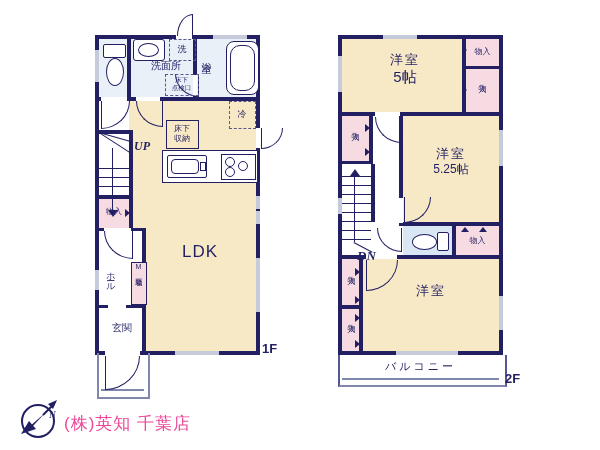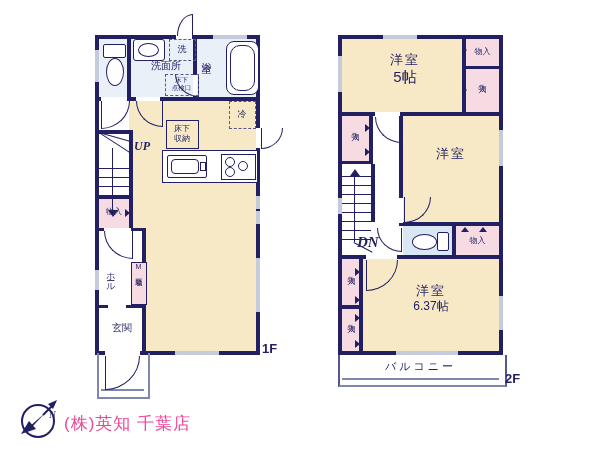--- a/index.html
+++ b/index.html
@@ -113,20 +113,21 @@
   <div class="lbl c" style="left:131px;top:263px;width:15px;font-size:7px">M</div>
   <div class="lbl v" style="left:134px;top:273px;font-size:7px;letter-spacing:0">下駄箱</div>
 
   <div class="lbl c" style="left:142px;top:60px;width:48px;font-size:10px">洗面所</div>
   <div class="lbl v" style="left:200px;top:54px;font-size:10px">浴室</div>
   <div class="lbl it" style="left:134px;top:139px;font-size:12px">UP</div>
   <div class="lbl c" style="left:99px;top:207px;width:30px;font-size:8px">物入</div>
   <div class="lbl v" style="left:105px;top:266px;font-size:9px;letter-spacing:0">ホール</div>
   <div class="lbl c" style="left:102px;top:322px;width:40px;font-size:10px">玄関</div>
   <div class="lbl c" style="left:148px;top:242px;width:104px">
+    <span style="display:block;font-size:17px;letter-spacing:1px">LDK</span>
   </div>
   <div class="flab" style="left:262px;top:341px">1F</div>
 
   <div class="a" style="left:97px;top:353px;width:49px;height:44px;border-left:2px solid var(--gray);border-right:2px solid var(--gray);border-bottom:2px solid var(--gray)"></div>
   <div class="a" style="left:101px;top:389px;width:43px;height:2px;background:var(--gray)"></div>
   <div class="door" style="left:105px;top:356px;width:33px;height:33px;border-width:0 1.5px 1.5px 1px;border-bottom-right-radius:100%"></div>
 
   <div class="tri" style="left:125px;top:209px;border-top:4px solid transparent;border-bottom:4px solid transparent;border-left:5px solid var(--wall)"></div>
 </div>
 
@@ -174,21 +175,21 @@
 <div class="gap" style="left:399px;top:198px;width:4px;height:25px"></div>
 <div class="door" style="left:404px;top:197px;width:25px;height:25px;border-width:0 1.5px 1.5px 1px;border-bottom-right-radius:100%"></div>
 <div class="door" style="left:377px;top:228px;width:23px;height:23px;border-width:0 1px 1.5px 1.5px;border-bottom-left-radius:100%"></div>
 <div class="gap" style="left:366px;top:255px;width:31px;height:4px"></div>
 <div class="door" style="left:366px;top:260px;width:30px;height:30px;border-width:0 1.5px 1.5px 1px;border-bottom-right-radius:100%"></div>
 
 <div class="steps" style="left:342px;top:168px;width:29px;height:74px"></div>
 <div class="a" style="left:354px;top:176px;width:1px;height:66px;background:var(--wall)"></div>
 <div class="tri" style="left:350px;top:169px;border-left:5px solid transparent;border-right:5px solid transparent;border-bottom:7px solid var(--wall)"></div>
 <div class="dline" style="left:354px;top:242px;width:21px;transform:rotate(28deg)"></div>
-<div class="lbl it" style="left:357px;top:233px;font-size:15px">DN</div>
+<div class="lbl it" style="left:357px;top:248px;font-size:13px">DN</div>
 
 <div class="fix" style="left:437px;top:232px;width:10px;height:17px;border-radius:2px"></div>
 <div class="fix" style="left:412px;top:234px;width:23px;height:14px;border-radius:50%"></div>
 
 <div class="tri" style="left:462px;top:46px;border-top:4px solid transparent;border-bottom:4px solid transparent;border-left:5px solid var(--wall)"></div>
 <div class="tri" style="left:462px;top:86px;border-top:4px solid transparent;border-bottom:4px solid transparent;border-left:5px solid var(--wall)"></div>
 <div class="tri" style="left:365px;top:124px;border-top:4px solid transparent;border-bottom:4px solid transparent;border-left:5px solid var(--wall)"></div>
 <div class="tri" style="left:365px;top:148px;border-top:4px solid transparent;border-bottom:4px solid transparent;border-left:5px solid var(--wall)"></div>
 <div class="tri" style="left:355px;top:268px;border-top:4px solid transparent;border-bottom:4px solid transparent;border-left:5px solid var(--wall)"></div>
 <div class="tri" style="left:355px;top:296px;border-top:4px solid transparent;border-bottom:4px solid transparent;border-left:5px solid var(--wall)"></div>
@@ -196,24 +197,24 @@
 <div class="tri" style="left:355px;top:340px;border-top:4px solid transparent;border-bottom:4px solid transparent;border-left:5px solid var(--wall)"></div>
 <div class="tri" style="left:461px;top:227px;border-left:4px solid transparent;border-right:4px solid transparent;border-bottom:5px solid var(--wall)"></div>
 <div class="tri" style="left:479px;top:227px;border-left:4px solid transparent;border-right:4px solid transparent;border-bottom:5px solid var(--wall)"></div>
 
 <div class="lbl c" style="left:363px;top:52px;width:84px">
   <span style="display:block;font-size:13px;letter-spacing:2px">洋室</span>
   <span style="display:block;font-size:15px">5帖</span>
 </div>
 <div class="lbl c" style="left:407px;top:146px;width:88px">
   <span style="display:block;font-size:13px;letter-spacing:2px">洋室</span>
+  <span style="display:block;font-size:12px">5.25帖</span>
 </div>
 <div class="lbl c" style="left:386px;top:283px;width:90px">
   <span style="display:block;font-size:13px;letter-spacing:2px">洋室</span>
-  <span style="display:block;font-size:12px">6.37帖</span>
 </div>
 <div class="lbl c" style="left:466px;top:47px;width:33px;font-size:8px">物入</div>
 <div class="lbl v" style="left:477px;top:78px;font-size:8px;letter-spacing:0">物入</div>
 <div class="lbl v" style="left:350px;top:126px;font-size:8px;letter-spacing:0">物入</div>
 <div class="lbl c" style="left:456px;top:236px;width:43px;font-size:8px">物入</div>
 <div class="lbl v" style="left:346px;top:270px;font-size:8px;letter-spacing:0">物入</div>
 <div class="lbl v" style="left:346px;top:318px;font-size:8px;letter-spacing:0">物入</div>
 
 <div class="a" style="left:338px;top:355px;width:165px;height:30px;border-left:2px solid #565690;border-right:2px solid #565690;border-bottom:2px solid var(--gray)"></div>
 <div class="a" style="left:342px;top:378px;width:157px;height:2px;background:var(--gray)"></div>

